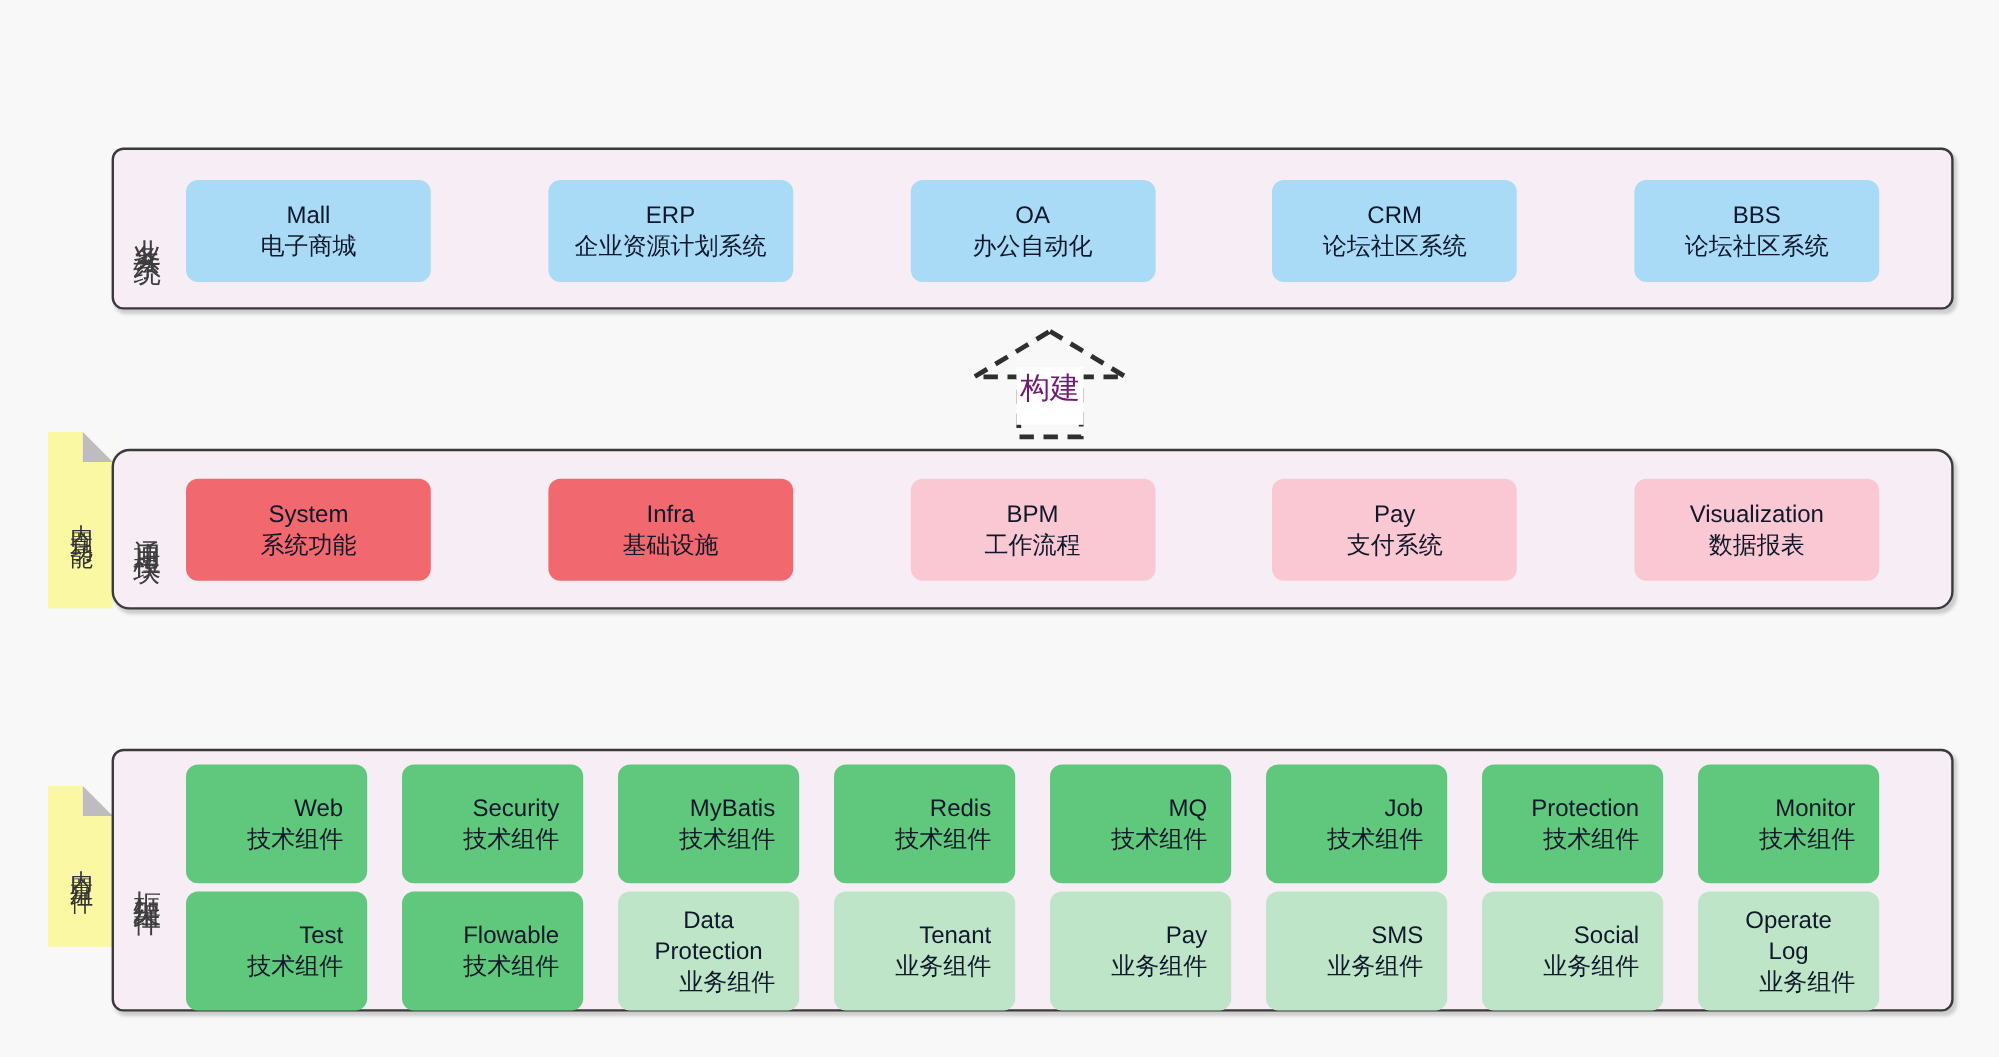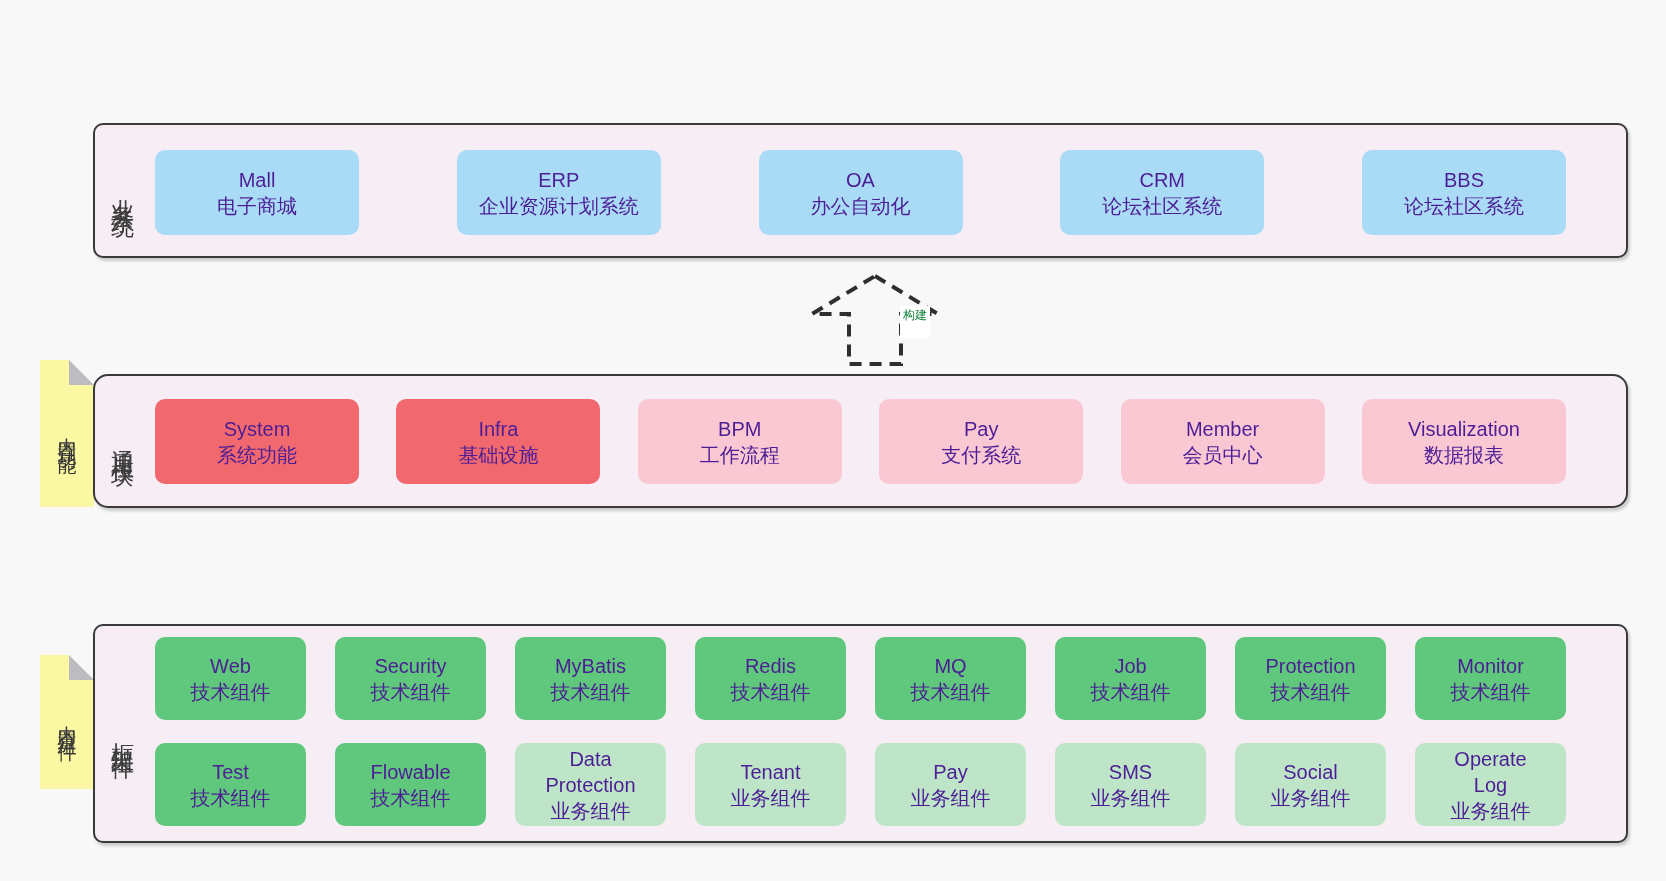--- a/index.html
+++ b/index.html
@@ -33,25 +33,25 @@
     display:flex; justify-content:space-between;
   }
   #panel-business  .row { top:25px; }
   #panel-modules   .row { top:23px; }
   #panel-framework .row-1 { top:11px; }
   #panel-framework .row-2 { top:117px; }
 
   .box {
     border-radius:10px;
     display:flex; flex-direction:column; justify-content:center; align-items:center;
-    text-align:center; font-size:20px; line-height:26px; color:#4c1d95;
+    text-align:center; font-size:20px; line-height:26px; color:#0f172a;
     padding:2px 20px;
   }
   .row-6 .box { width:204px; height:85px; }
-  .row-8 .box { width:151px; height:83px; }
+  .row-8 .box { width:151px; height:99px;align-items:flex-end; }
 
   .v-blue       { background:#a9dbf6; }
   .v-red        { background:#f1696e; }
   .v-pink       { background:#fac8d3; }
   .v-green      { background:#5fc87c; }
   .v-lightgreen { background:#bee5c7; }
 
   
   .sticky { position:absolute; width:54px; background:#faf8a2; }
   #sticky-modules   { left:40px; top:360px; height:147px; }
@@ -71,21 +71,21 @@
   }
 
   
   .arrow { position:absolute; width:140px; height:100px; }
   #arrow-build     { left:805px; top:270px; }
   #arrow-implement { left:823px; top:513px; }
   .arrow svg { position:absolute; left:0; top:0; }
   .arrow-label {
     position:absolute; left:50%; top:36px; transform:translateX(-50%);
     background:#ffffff; padding:1px 3px 14px 3px;
-    font-size:12px; color:#15803d; white-space:nowrap;margin-left:40px;
+    font-size:25px; color:#701a75; white-space:nowrap;
   }
 </style>
 </head>
 <body>
 
 <div class="canvas">
 
   <section class="panel" id="panel-business">
     <div class="panel-title">业务系统</div>
     <div class="row row-6">
@@ -135,24 +135,20 @@
       </div>
       <div class="box v-pink">
         <span>BPM</span>
         <span>工作流程</span>
       </div>
       <div class="box v-pink">
         <span>Pay</span>
         <span>支付系统</span>
       </div>
       <div class="box v-pink">
-        <span>Member</span>
-        <span>会员中心</span>
-      </div>
-      <div class="box v-pink">
         <span>Visualization</span>
         <span>数据报表</span>
       </div>
     </div>
   </section>
 
 
   <div class="sticky" id="sticky-framework">
     <span class="sticky-label">内置组件</span>
   </div>

